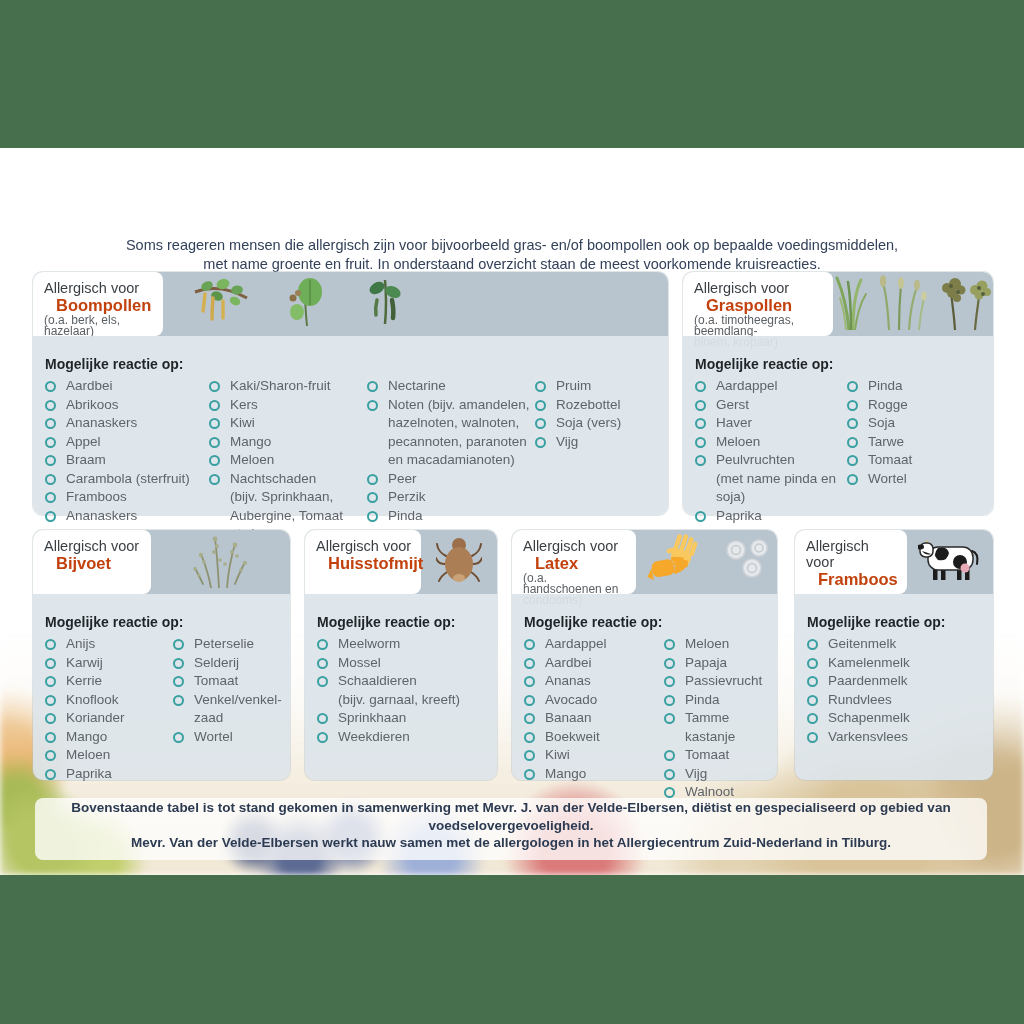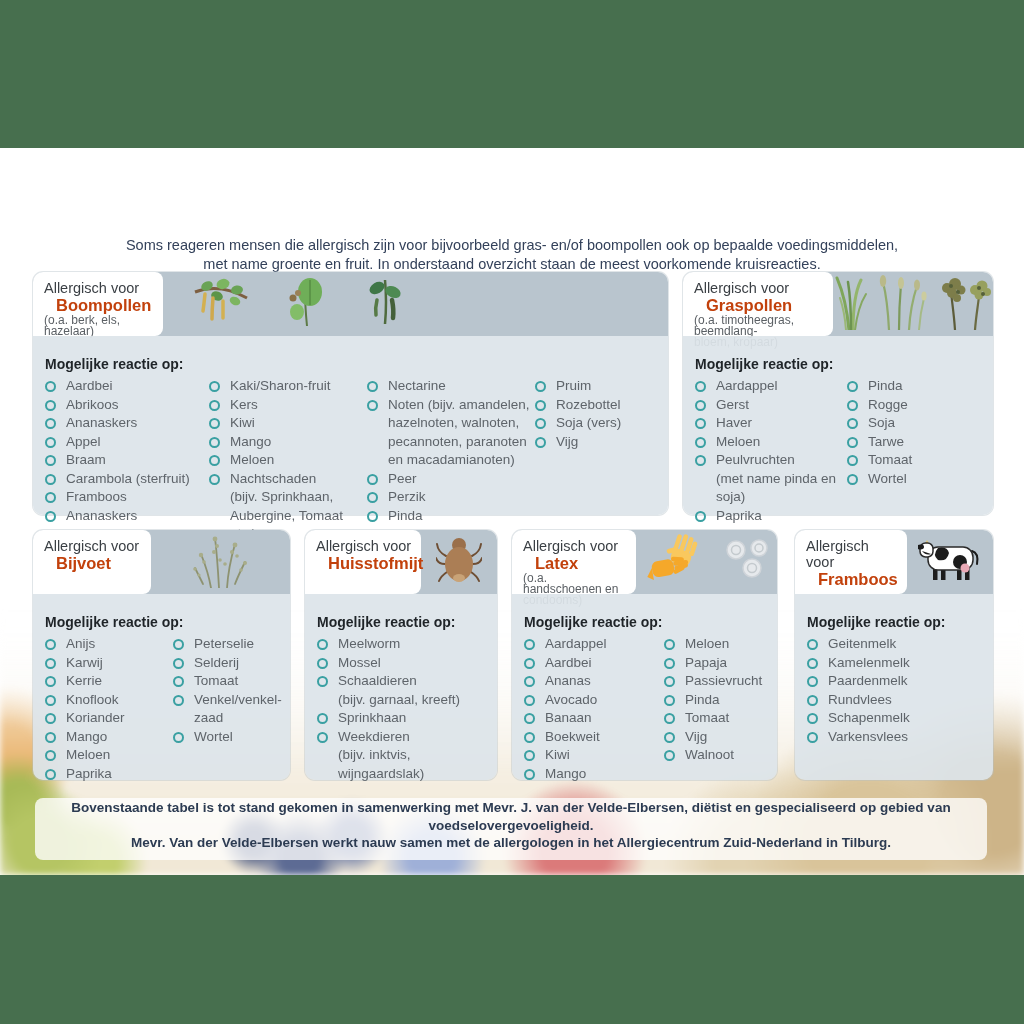--- a/index.html
+++ b/index.html
@@ -575,21 +575,20 @@
                   <div class="fl">
                     <span class="bullet"></span>
                     <span>Sprinkhaan</span>
                   </div>
                 </div>
                 <div class="item">
                   <div class="fl">
                     <span class="bullet"></span>
                     <span>Weekdieren</span>
                   </div>
-                  <div class="cont">(bijv. inktvis, wijngaardslak)</div>
                 </div>
               </div>
             </div>
           </div>
         </div>
         <div class="panel panel-latex">
           <div class="head">
             <div class="labelbox" style="width: 124px;">
               <div class="pfx">Allergisch voor</div>
               <div class="pname">Latex</div>
@@ -701,20 +700,26 @@
                 </div>
                 <div class="item">
                   <div class="fl">
                     <span class="bullet"></span>
                     <span>Pinda</span>
                   </div>
                 </div>
                 <div class="item">
                   <div class="fl">
                     <span class="bullet"></span>
+                    <span>Tamme kastanje</span>
+                  </div>
+                </div>
+                <div class="item">
+                  <div class="fl">
+                    <span class="bullet"></span>
                     <span>Tomaat</span>
                   </div>
                 </div>
                 <div class="item">
                   <div class="fl">
                     <span class="bullet"></span>
                     <span>Vijg</span>
                   </div>
                 </div>
                 <div class="item">

